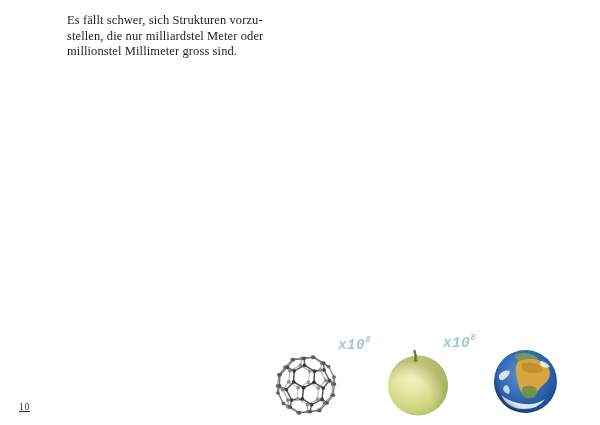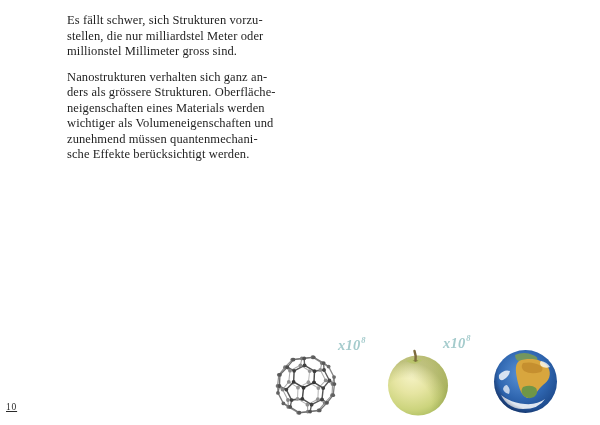--- a/index.html
+++ b/index.html
@@ -19,21 +19,21 @@
   .text-block p{
     margin:0 0 10px 0;
     font-size:12.5px;
     line-height:15.5px;
     color:#1e1e1e;
     white-space:pre-line;
     letter-spacing:0.1px;
   }
   .scale-label{
     position:absolute;
-    font-family:Liberation Serif, serif;
+    font-family:Liberation Mono, monospace;
     font-style:italic;
     font-weight:bold;
     font-size:14.5px;
     color:#a4cbcc;
     letter-spacing:0.3px;
   }
   .scale-label sup{
     font-size:8.5px;
     position:relative;
     top:-1px;
@@ -41,42 +41,36 @@
   }
   .label-1{left:338px; top:336px;}
   .label-2{left:443px; top:334px;}
   .figure{position:absolute;}
   .fig-buckyball{left:273px; top:352px; width:66px; height:66px;}
   .fig-apple{left:387px; top:348px; width:62px; height:68px;}
   .fig-earth{left:493px; top:349px; width:65px; height:65px;}
   .figure svg{display:block; width:100%; height:100%;}
   .page-number{
     position:absolute;
-    left:6px; top:402px;
+    left:19px; top:402px;
     font-size:9.5px;
     letter-spacing:0.8px;
     color:#2a2a2a;
     text-decoration:underline;
   }
 </style>
 </head>
 <body>
 
 <div class="page">
 
   <div class="text-block">
     <p>Es fällt schwer, sich Strukturen vorzu-
 stellen, die nur milliardstel Meter oder
 millionstel Millimeter gross sind.</p>
-    <p>Nanostrukturen verhalten sich ganz an-
-ders als grössere Strukturen. Oberfläche-
-neigenschaften eines Materials werden
-wichtiger als Volumeneigenschaften und
-zunehmend müssen quantenmechani-
-sche Effekte berücksichtigt werden.</p>
   </div>
 
   <div class="scale-label label-1"><span>x10</span><sup>8</sup></div>
 
   <div class="scale-label label-2"><span>x10</span><sup>8</sup></div>
 
   <div class="figure fig-buckyball" aria-label="buckyball-fullerene-molecule">
     <svg viewBox="0 0 66 66">
         <line x1="35.44" y1="30.25" x2="25.00" y2="35.66" stroke="rgb(188,188,188)" stroke-width="1.01" stroke-linecap="round"></line>
         <line x1="35.44" y1="30.25" x2="45.37" y2="36.03" stroke="rgb(186,186,186)" stroke-width="1.02" stroke-linecap="round"></line>

